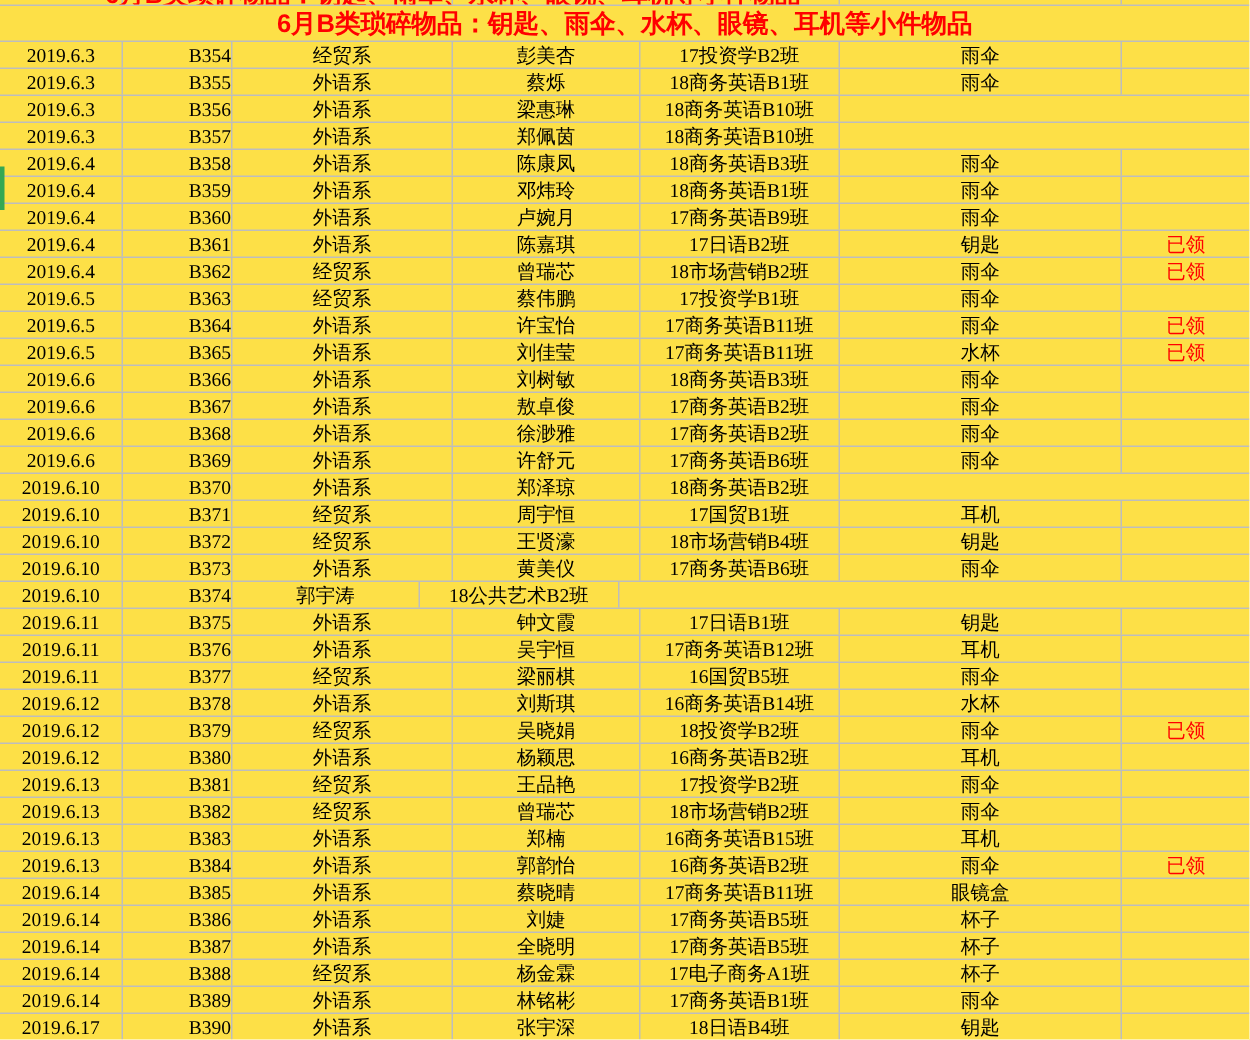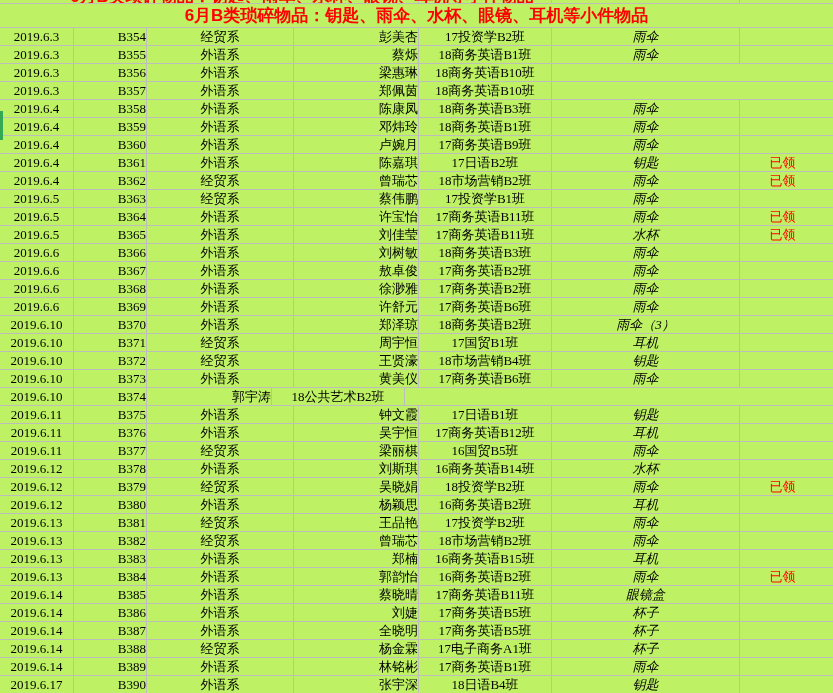--- a/index.html
+++ b/index.html
@@ -4,21 +4,21 @@
 <style>
   :root{
     --red:#ff0000;
     --grid:#bdbdbd;
     --green:#34a853;
   }
   html,body{margin:0;padding:0;background:#fff;}
   .sheet{
     position:relative;
     width:833px;height:693px;
-    background:#bef264;
+    background:#fde047;
     overflow:hidden;
     font-family:"Liberation Serif","DejaVu Serif",serif;
     color:#000;
   }
   
   .clip-row{
     position:relative;
     display:flex;
     height:4px;
     box-sizing:border-box;
@@ -56,26 +56,26 @@
   .cell{
     box-sizing:border-box;
     border-right:1px solid var(--grid);
     height:100%;
     overflow:hidden;
     white-space:nowrap;
     text-align:center;
     font-size:13px;
     line-height:17px;
   }
-  .c-date {width:74px;}
+  .c-date {width:82px;}
   .c-id   {width:73px;text-align:right;}
   .c-dept {width:147px;}
-  .c-name {width:125px;text-align:right;}
+  .c-name {width:125px;}
   .c-cls  {width:133px;}
-  .c-item {width:188px;font-style:italic;}
+  .c-item {width:188px;}
   .c-status{width:85px;color:var(--red);}
   .green-marker{
     position:absolute;
     left:0;top:111px;
     width:3px;height:29px;
     background:var(--green);
   }
 </style>
 </head>
 <body>
@@ -239,21 +239,20 @@
     <div class="cell c-cls">17商务英语B6班</div>
     <div class="cell c-item">雨伞</div>
     <div class="cell c-status" style="border-right:none;"></div>
   </div>
       <div class="row">
     <div class="cell c-date">2019.6.10</div>
     <div class="cell c-id">B370</div>
     <div class="cell c-dept">外语系</div>
     <div class="cell c-name">郑泽琼</div>
     <div class="cell c-cls">18商务英语B2班</div>
-    <div class="cell c-item">雨伞（3）</div>
     <div class="cell c-status" style="border-right:none;"></div>
   </div>
       <div class="row">
     <div class="cell c-date">2019.6.10</div>
     <div class="cell c-id">B371</div>
     <div class="cell c-dept">经贸系</div>
     <div class="cell c-name">周宇恒</div>
     <div class="cell c-cls">17国贸B1班</div>
     <div class="cell c-item">耳机</div>
     <div class="cell c-status" style="border-right:none;"></div>

